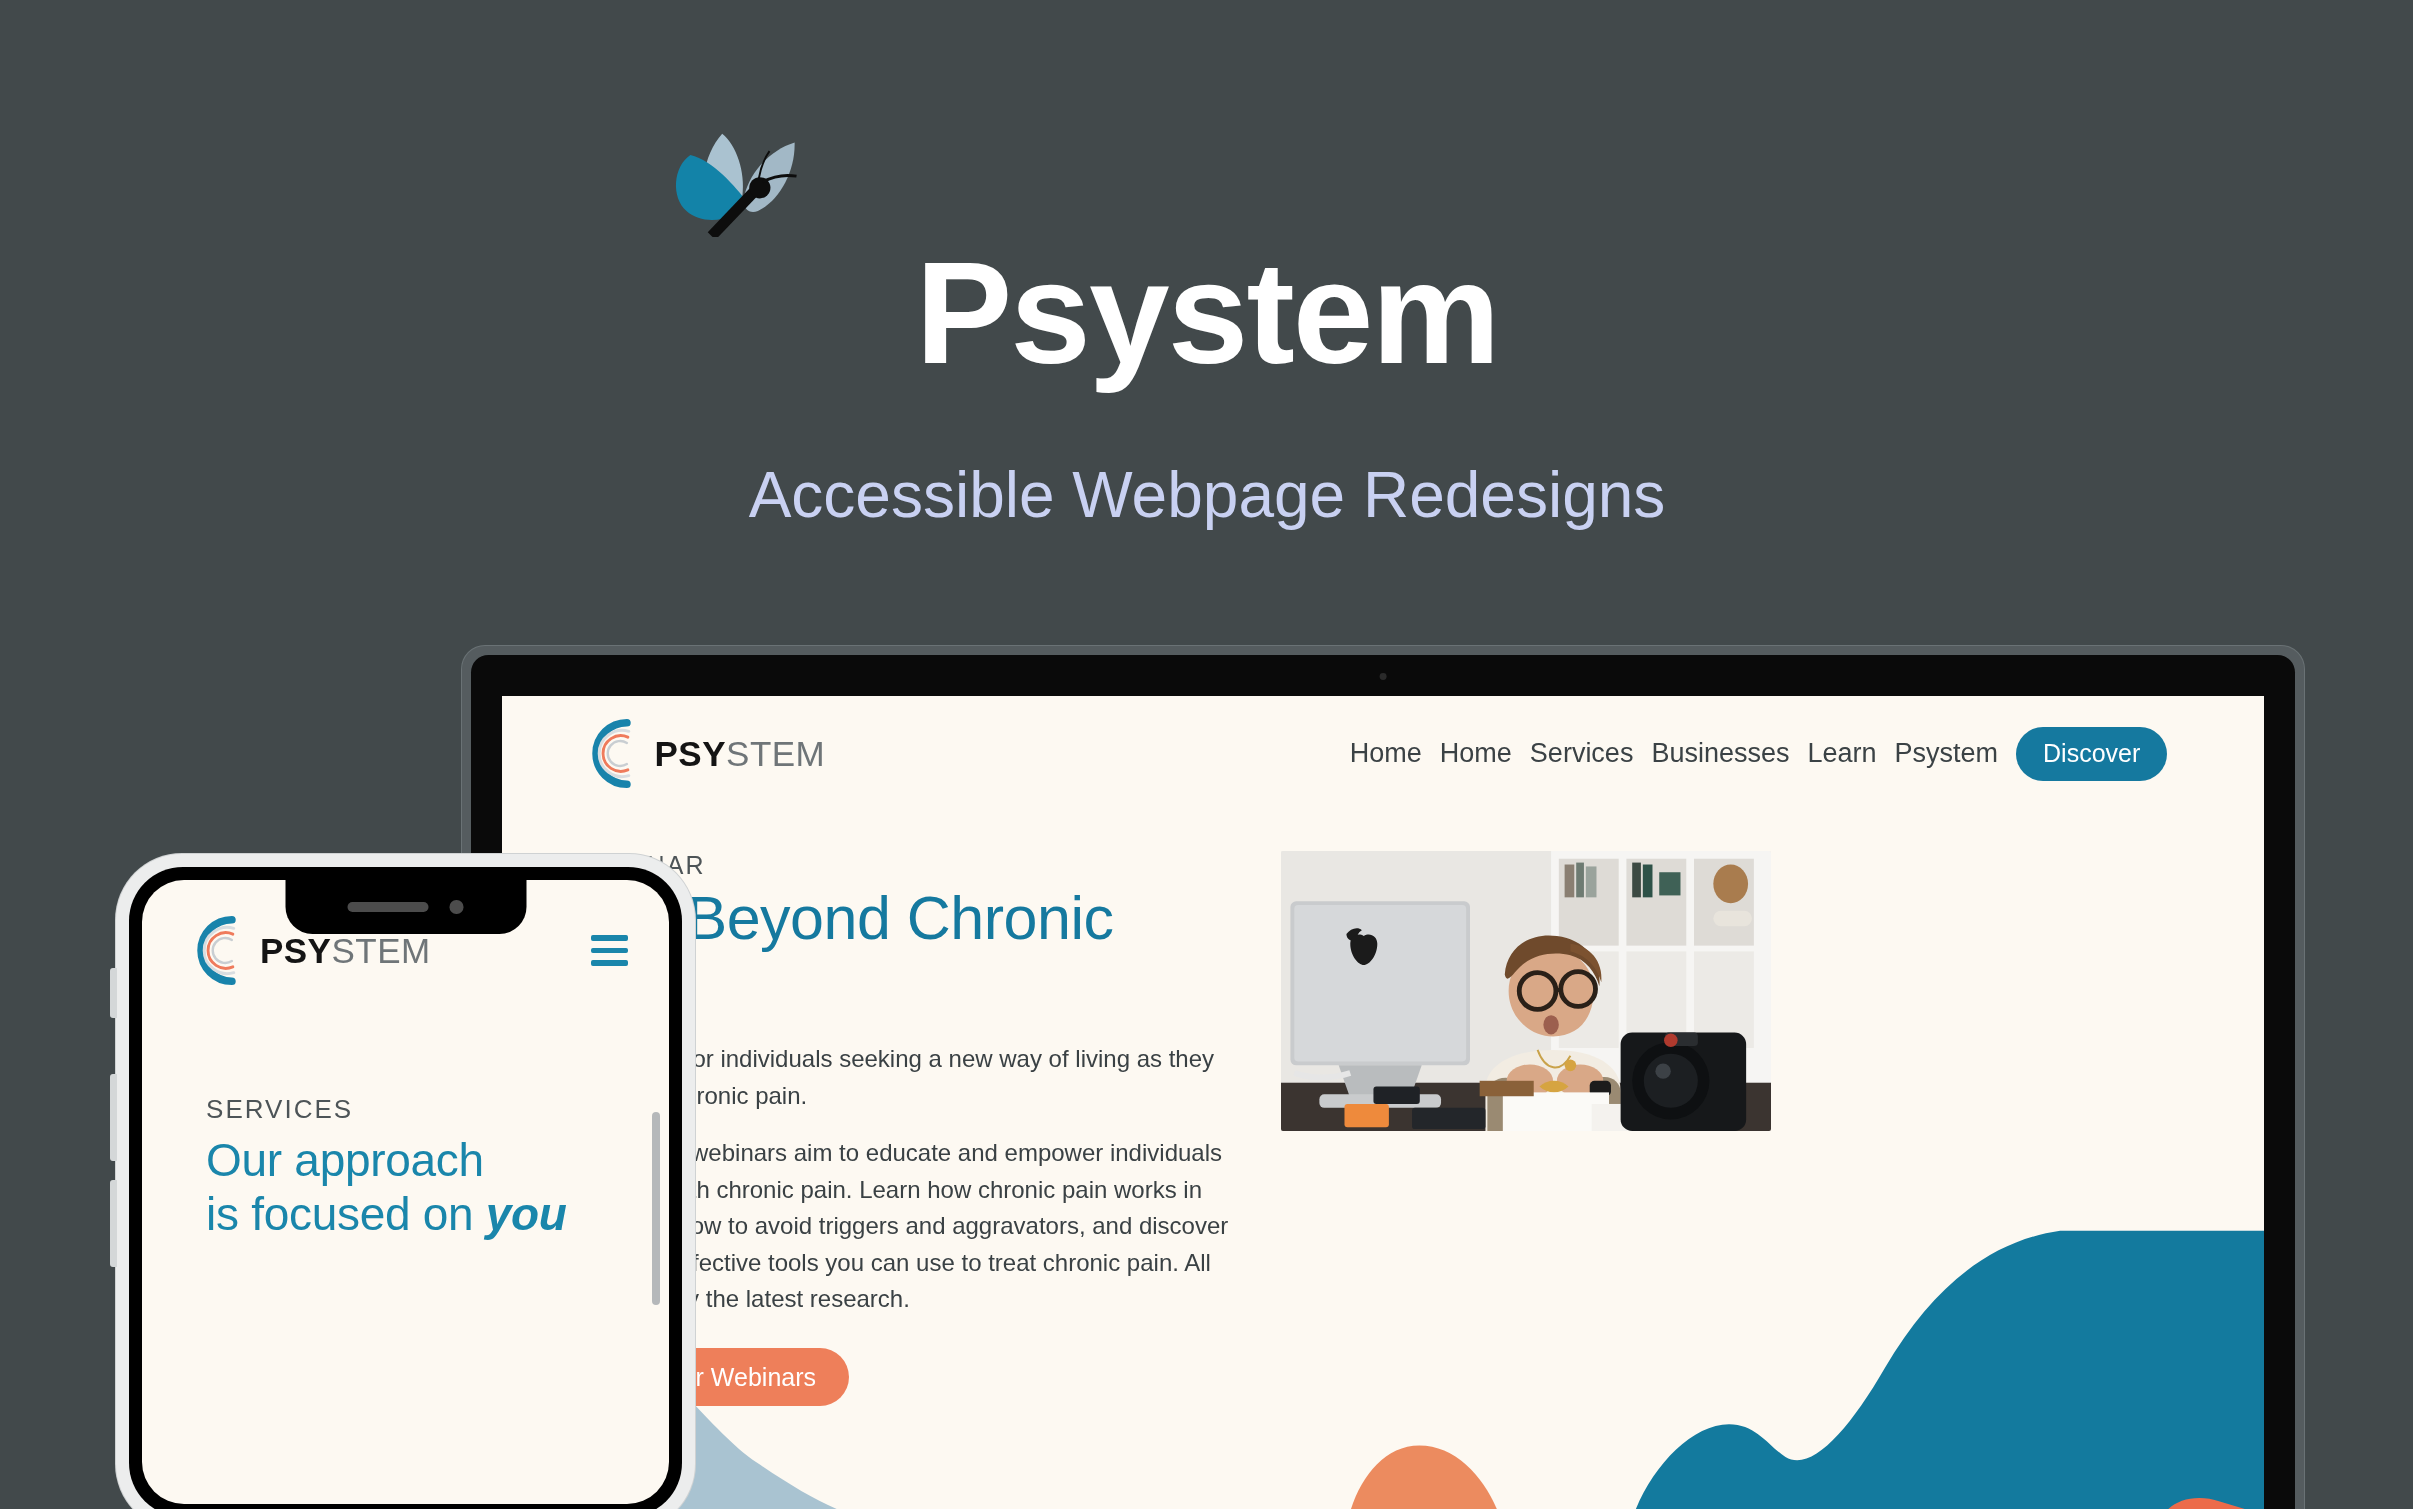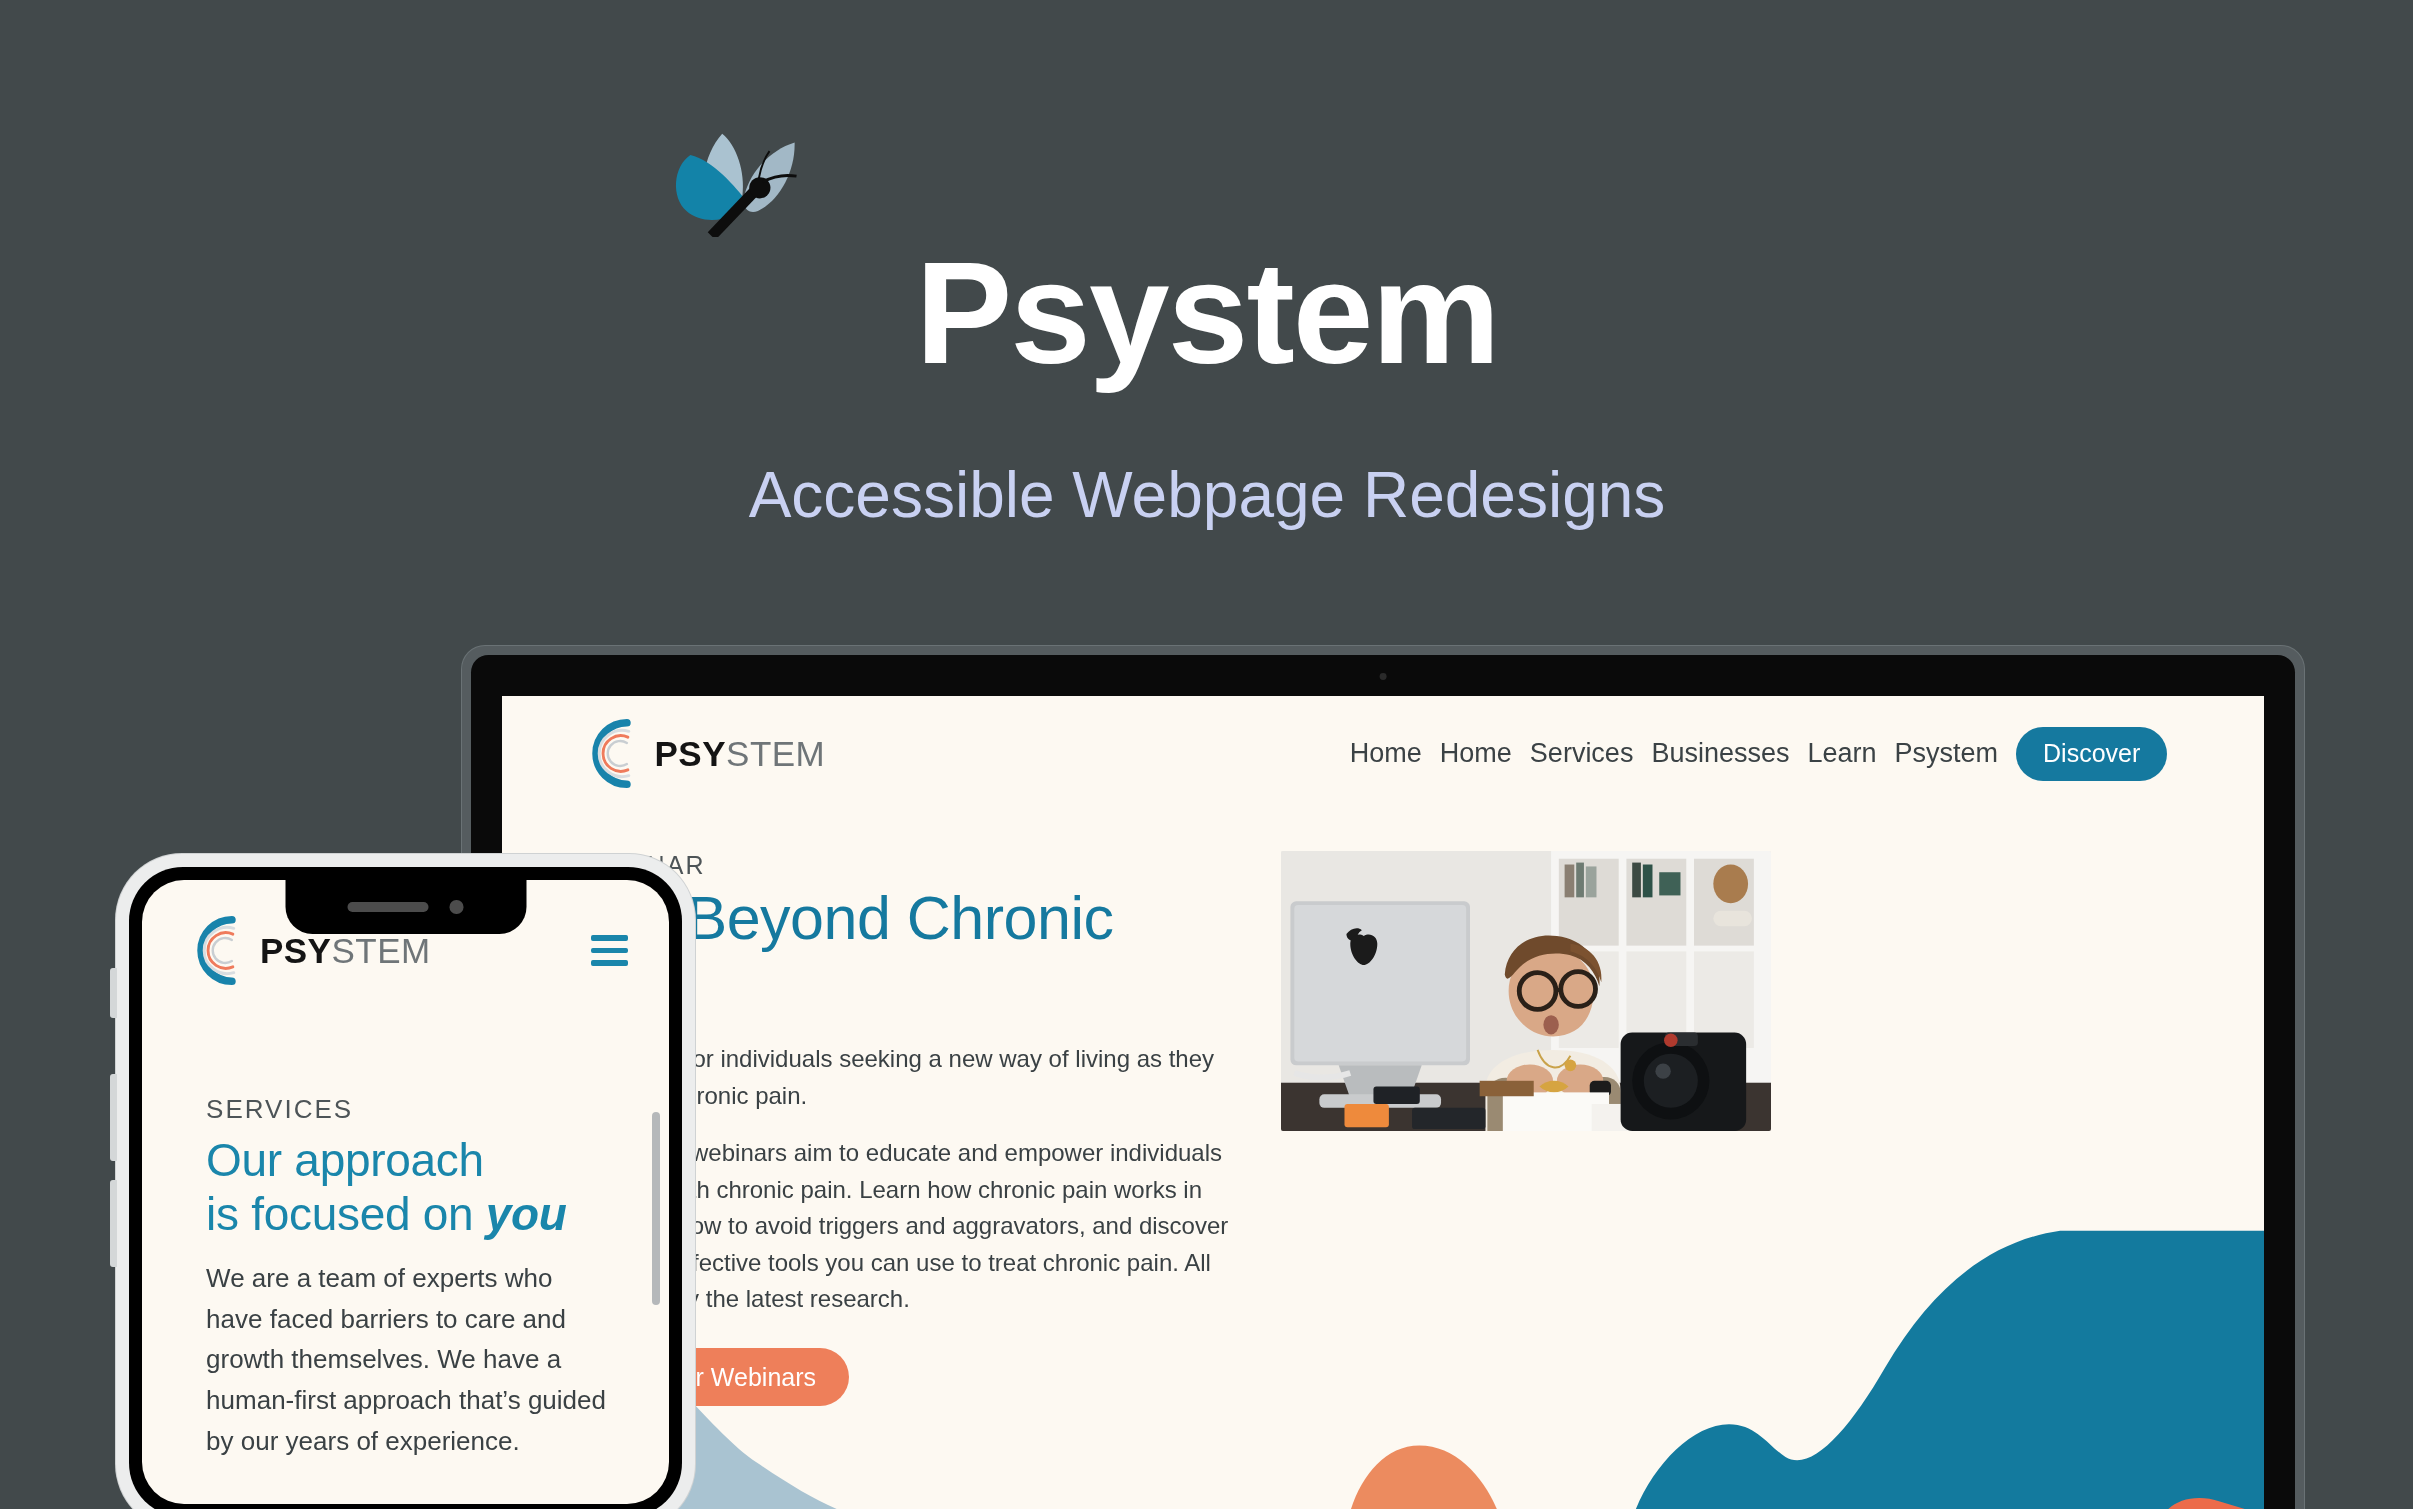--- a/index.html
+++ b/index.html
@@ -316,21 +316,20 @@
             <span></span>
           </div>
         </div>
 
         <div class="phone-body">
           <div class="phone-eyebrow">SERVICES</div>
           <h2 class="phone-headline">
             <span>Our approach</span><br>
             <span>is focused on </span><i>you</i>
           </h2>
-          <p class="phone-para">We are a team of experts who have faced barriers to care and growth themselves. We have a human-first approach that’s guided by our years of experience.</p>
         </div>
 
         <div class="phone-scroll"></div>
       </div>
     </div>
   </div>
 
 </div>
 
 

